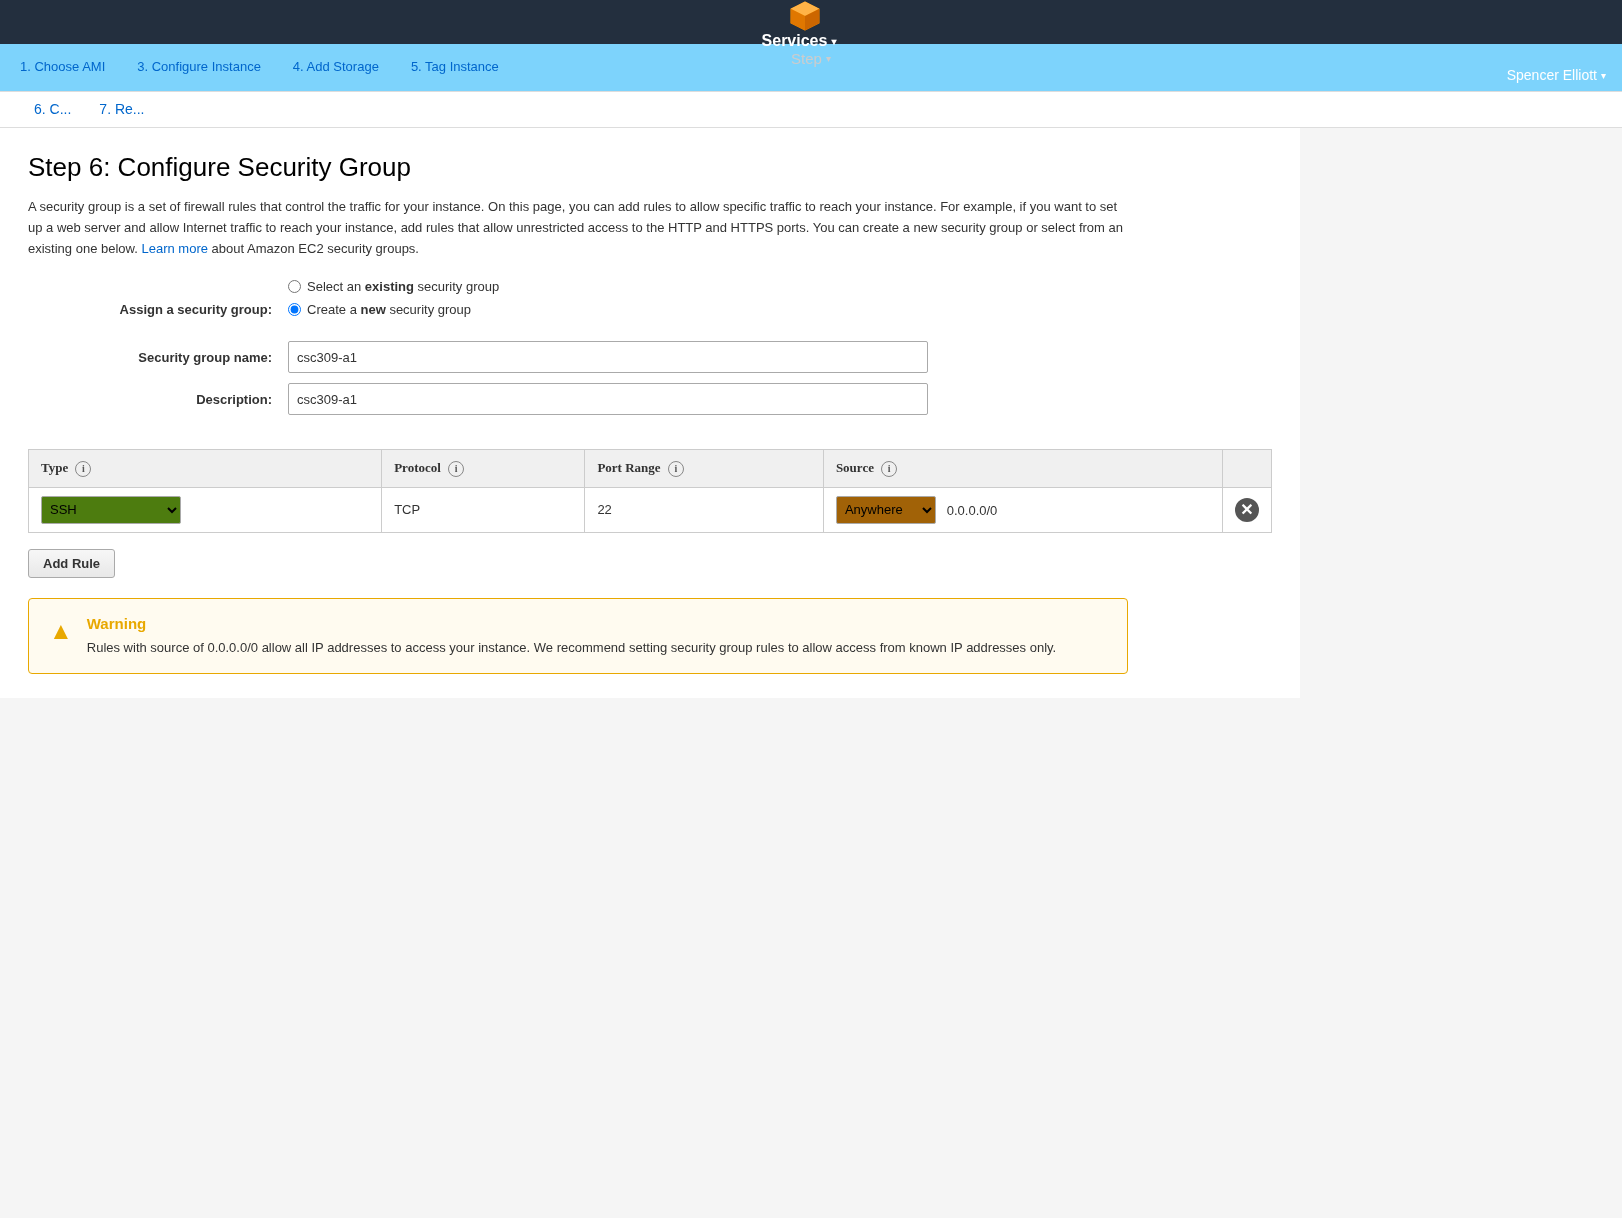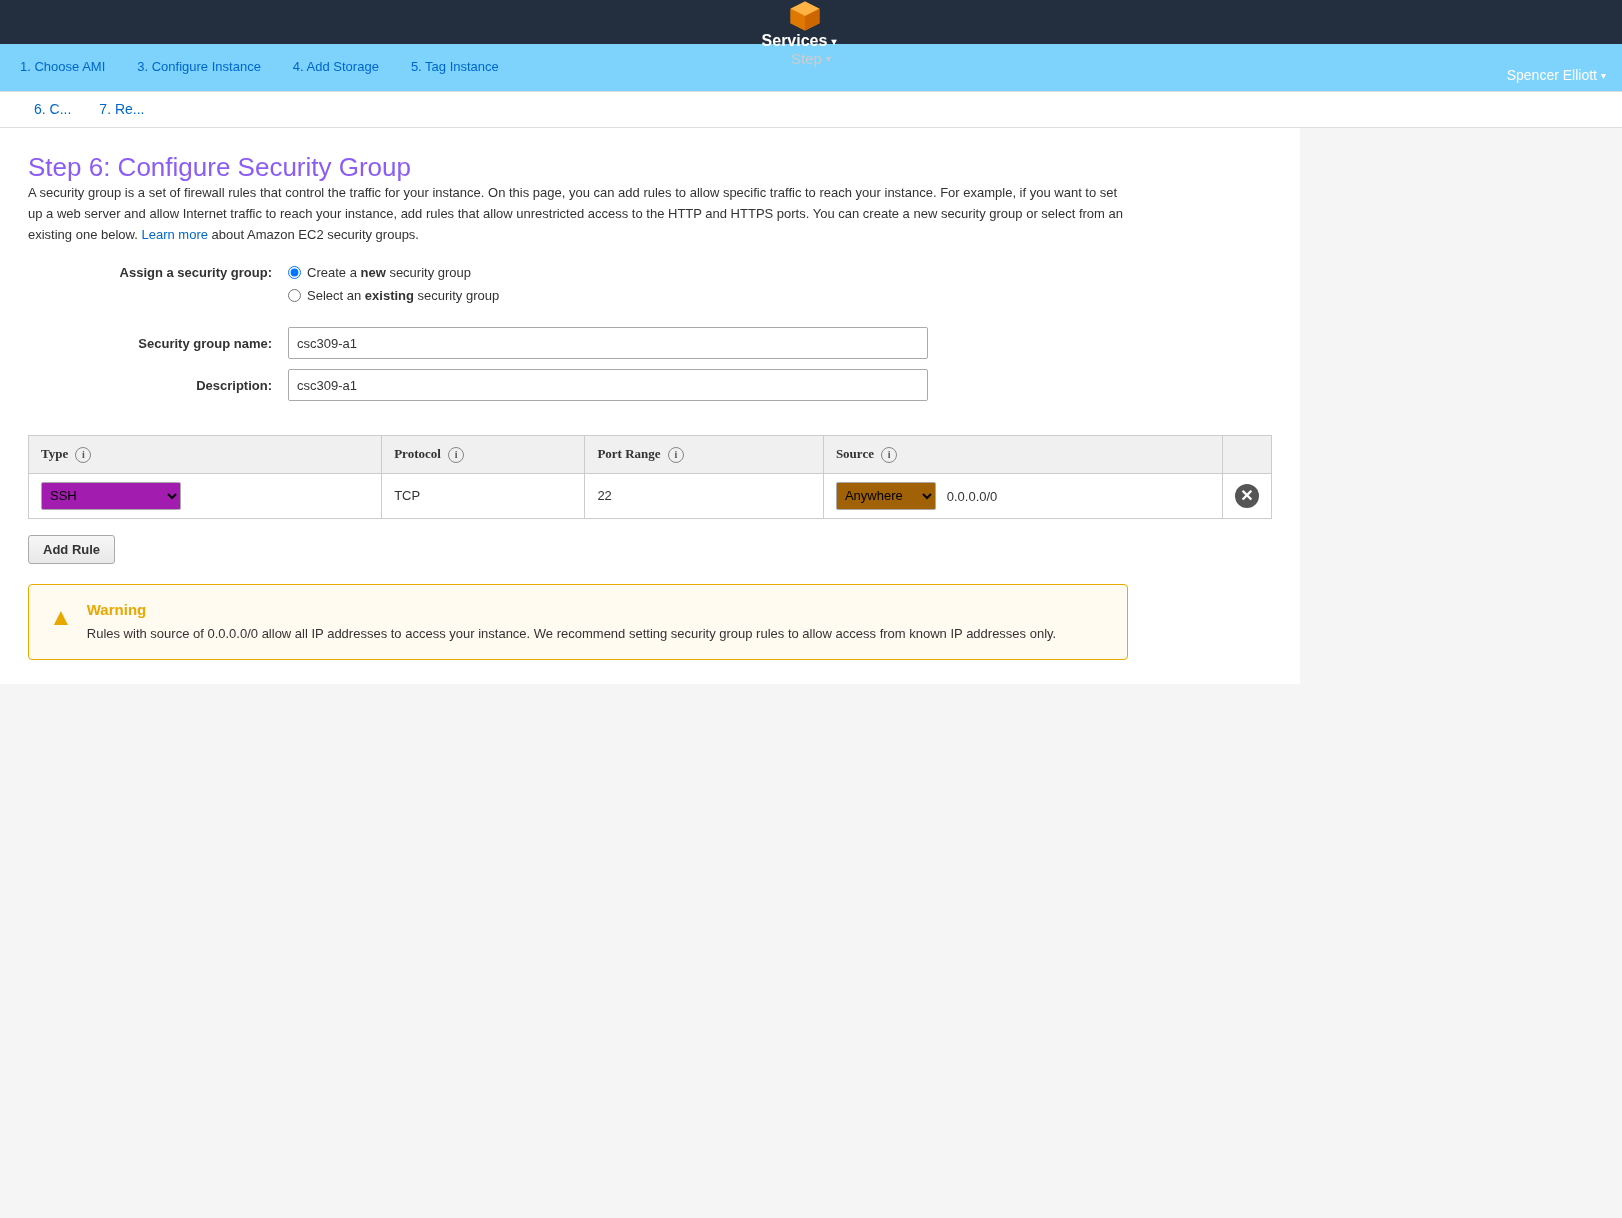--- a/index.html
+++ b/index.html
@@ -111,21 +111,22 @@
     
     .main-content {
       padding: 24px 28px;
       background: #fff;
       max-width: 1300px;
     }
 
     .page-title {
       font-size: 26px;
       font-weight: normal;
-      color: #8b5cf6;
+      color: #000000;
+      margin-bottom: 14px;
     }
 
     .description-text {
       font-size: 13px;
       color: #333;
       line-height: 1.6;
       max-width: 1100px;
       margin-bottom: 20px;
     }
     .description-text a {
@@ -220,21 +221,21 @@
       color: #555;
       margin-left: 4px;
       cursor: help;
     }
     .type-select {
       height: 28px;
       border: 1px solid #aaa;
       border-radius: 2px;
       font-size: 13px;
       padding: 0 4px;
-      background: #a21caf;
+      background: #4d7c0f;
       cursor: pointer;
       min-width: 140px;
     }
     .source-select {
       height: 28px;
       border: 1px solid #aaa;
       border-radius: 2px;
       font-size: 13px;
       padding: 0 4px;
       background: #a16207;
@@ -363,32 +364,32 @@
   <p class="description-text">
     <span>A security group is a set of firewall rules that control the traffic for your instance. On this page, you can add rules to allow specific traffic to reach your instance. For example, if you want to set up a web server and allow Internet traffic to reach your instance, add rules that allow unrestricted access to the HTTP and HTTPS ports. You can create a new security group or select from an existing one below.</span>
     <a href="#">Learn more</a>
     <span> about Amazon EC2 security groups.</span>
   </p>
 
   
   <div class="form-section">
 
     <div class="assign-row">
+      <span class="assign-label"></span>
+      <label class="radio-option">
+        <input type="radio" name="sg-type" style="">
+        <span>Select an <strong>existing</strong> security group</span>
+      </label>
+    </div>
+
+    <div class="assign-row">
       <span class="assign-label">Assign a security group:</span>
       <label class="radio-option">
         <input type="radio" name="sg-type" checked="" style="">
         <span>Create a <strong>new</strong> security group</span>
-      </label>
-    </div>
-
-    <div class="assign-row">
-      <span class="assign-label"></span>
-      <label class="radio-option">
-        <input type="radio" name="sg-type" style="">
-        <span>Select an <strong>existing</strong> security group</span>
       </label>
     </div>
 
     <div style="height:16px"></div>
     <div class="form-field-row">
       <span class="form-field-label">Security group name:</span>
       <input type="text" class="form-field-input" value="csc309-a1" style="">
     </div>
 
     <div class="form-field-row">

